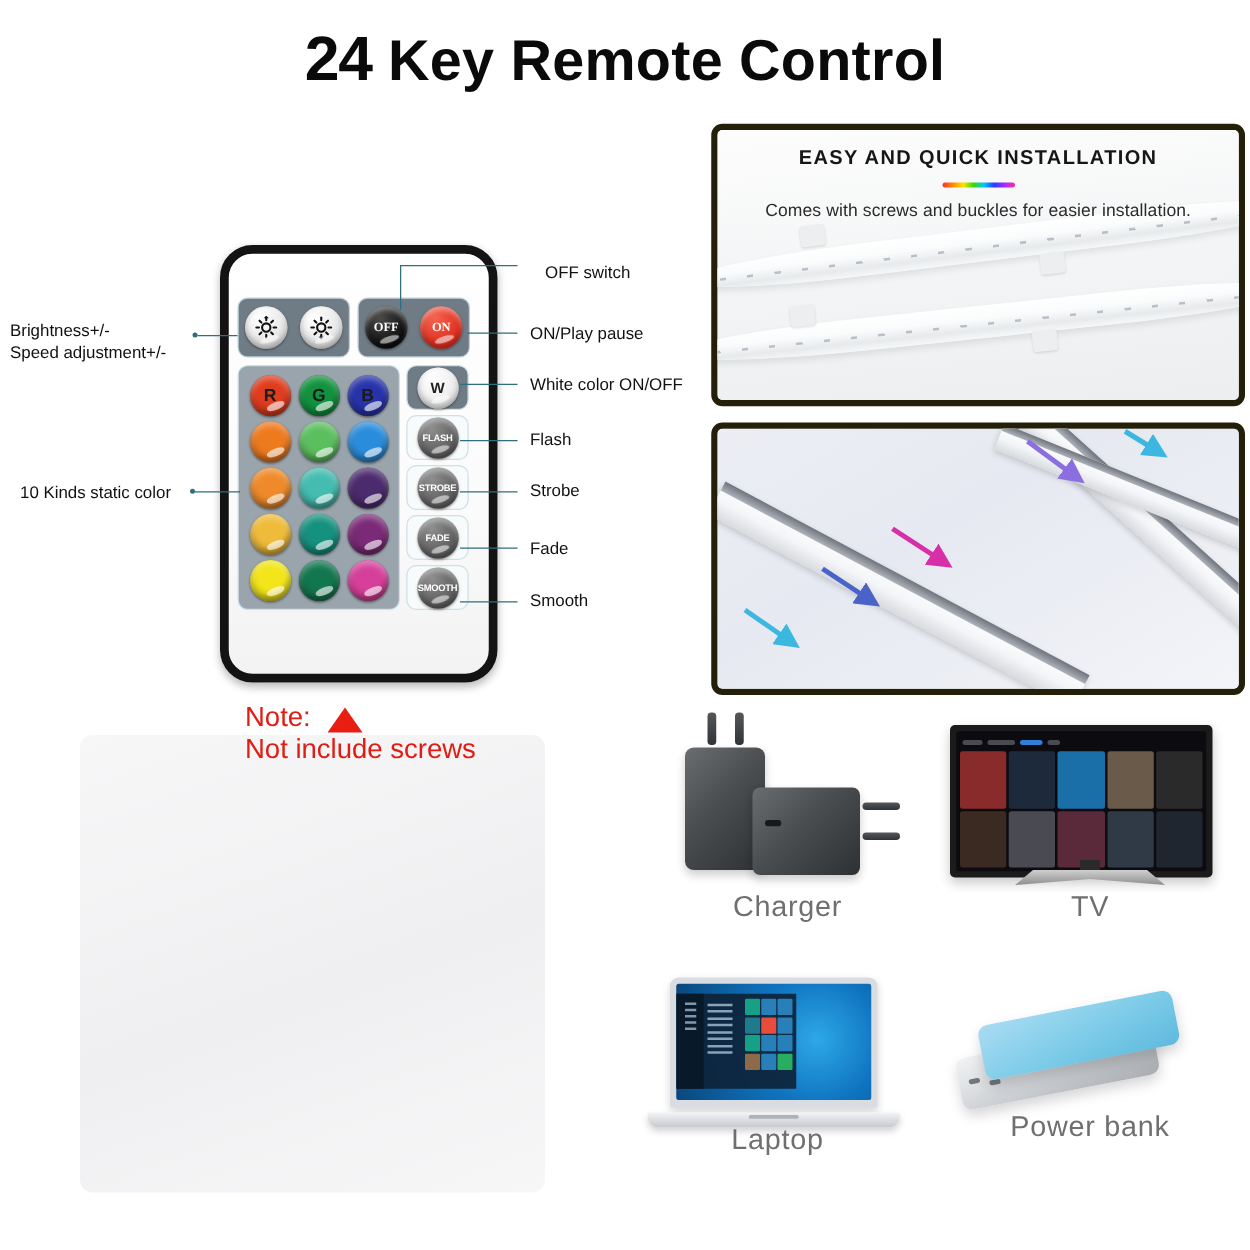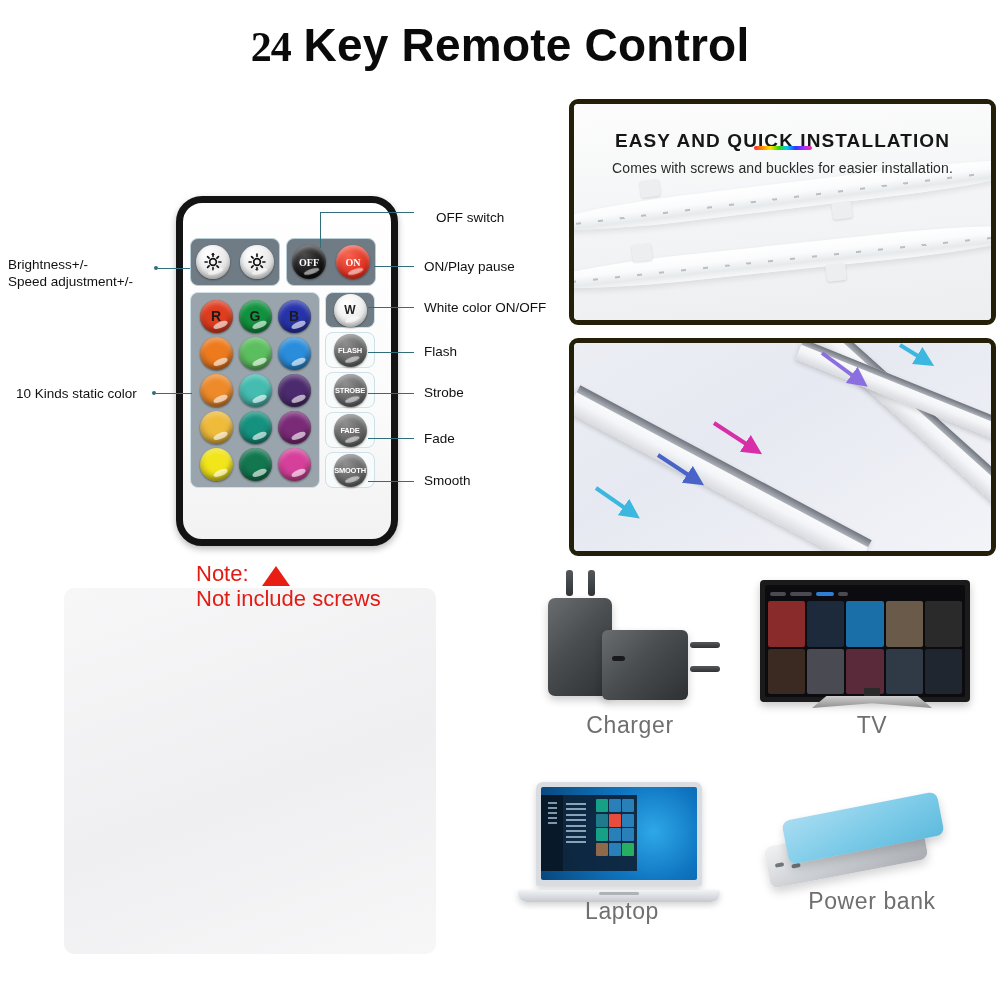--- a/index.html
+++ b/index.html
@@ -17,23 +17,23 @@
     position: absolute;
     top: 18px; left: 0; width: 1000px;
     text-align: center;
     font-size: 46px;
     font-weight: 700;
     color: #0a0a0a;
     letter-spacing: 0.2px;
     white-space: nowrap;
   }
   .title .num {
-    font-family: Liberation Serif, serif;
+    font-family: Liberation Sans, sans-serif;
     font-weight: 700;
-    font-size: 42px;
+    font-size: 50px;
     letter-spacing: -1px;
   }
 
   
   .remote-wrap { position: absolute; left: 176px; top: 196px; width: 222px; height: 350px; }
   .remote-body {
     position: absolute; inset: 0;
     background: linear-gradient(180deg,#ffffff 0%,#fbfbfb 60%,#f2f2f2 100%);
     border: 7px solid #131313;
     border-radius: 26px;
@@ -142,23 +142,22 @@
   #panel-install { left: 569px; top: 99px; width: 427px; height: 226px; }
   #panel-strips  { left: 569px; top: 338px; width: 427px; height: 218px; }
 
   .install-bg {
     position:absolute; inset:0;
     background: linear-gradient(175deg,#fdfdfd 0%, #f4f5f6 45%, #eceef0 100%);
   }
   .install-head {
     position: absolute; top: 14px; left: 0; width: 100%;
     text-align: center;
-    font-size: 19px; font-weight: 700; color: #161616;
+    font-size: 16px; font-weight: 700; color: #161616;
     letter-spacing: 1.1px;
-    margin-top: 12px;
   }
   .rainbow-bar {
     position: absolute; top: 42px; left: 50%; transform: translateX(-50%);
     width: 58px; height: 4px; border-radius: 2px;
     background: linear-gradient(90deg,#ff2d2d,#ff8a00,#ffe400,#37d800,#00c7ff,#2a3bff,#a42cff,#ff2d9b);
   }
   .install-sub {
     position: absolute; top: 56px; left: 0; width: 100%;
     text-align:center; font-size: 14px; color:#2a2a2a; letter-spacing:.1px;
   }

